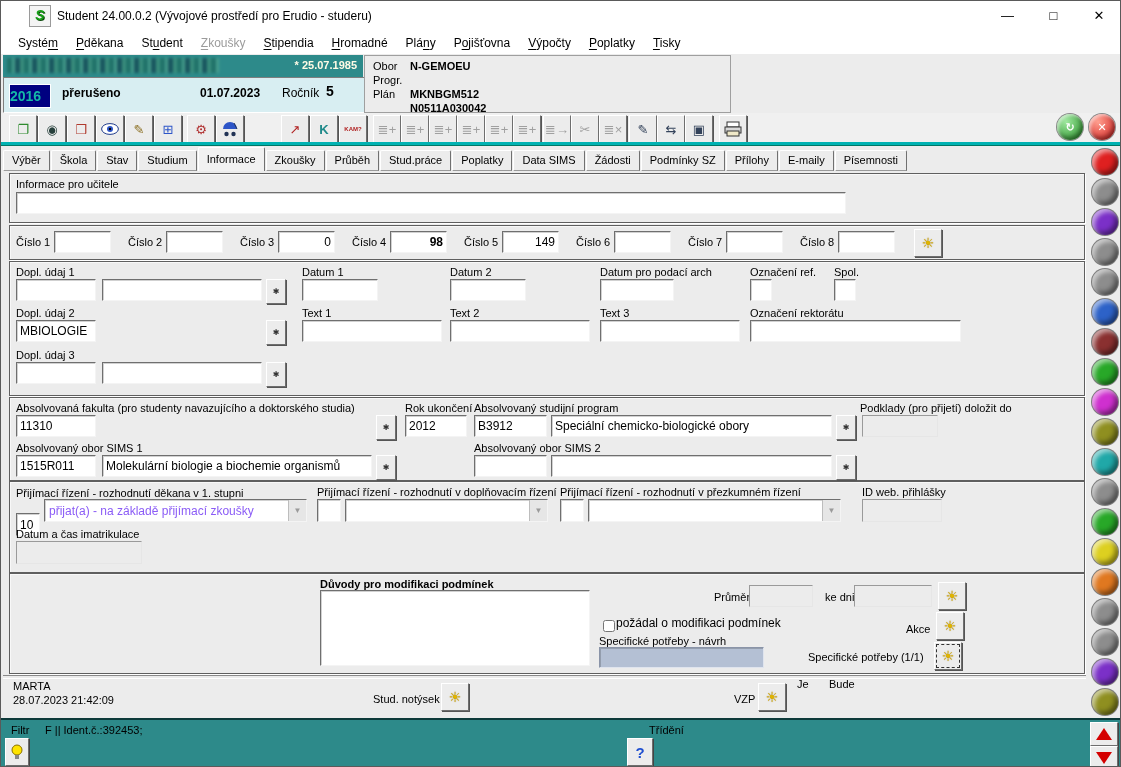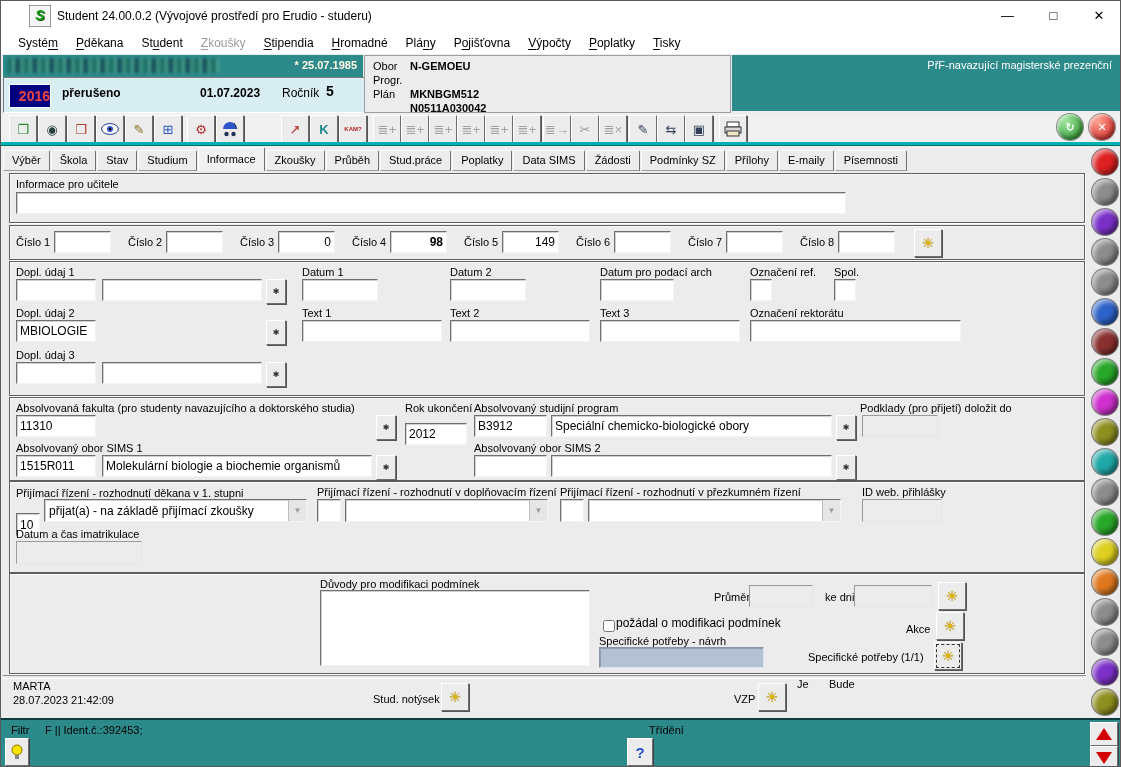--- a/index.html
+++ b/index.html
@@ -19,22 +19,22 @@
   .menubar{position:absolute;left:0;top:30px;width:100%;height:23px;background:#fff;display:flex;align-items:center;padding-left:8px;box-sizing:border-box;}
   .menu-item{padding:0 9px;line-height:22px;font-size:12px;}
   .menu-item u{text-underline-offset:2px;}
   .menu-item[data-disabled="true"]{color:#9b9b9b;}
   
   .teal{background:#2d8a8a;}
   .name-smudge{position:absolute;left:4px;top:3px;width:212px;height:15px;
      background:repeating-linear-gradient(90deg,#1f6f66 0 5px,#49a08e 5px 8px,#17505a 8px 13px,#3b8f7c 13px 17px);
      filter:blur(1.4px);opacity:.9;}
   .cyanbox{position:absolute;background:#d8eef2;border:1px solid;border-color:#7e7e7e #fff #fff #7e7e7e;}
-  .yearbox{position:absolute;background:#000080;color:#ef4444;font-weight:bold;font-size:14px;
-           text-align:right;line-height:22px;border:1px solid #fff;}
+  .yearbox{position:absolute;background:#000080;color:#14b8a6;font-weight:bold;font-size:14px;
+           text-align:left;line-height:22px;border:1px solid #fff;}
   .midpanel{position:absolute;background:#ececec;border:1px solid #9f9f9f;}
   
   .toolbar{position:absolute;left:0;top:112px;width:100%;height:29px;background:#f0f0f0;}
   .tbtn{position:absolute;top:2px;width:26px;height:26px;background:#ececec;
         border:1px solid;border-color:#fff #6e6e6e #6e6e6e #fff;box-shadow:1px 1px 0 #555;
         display:flex;align-items:center;justify-content:center;font-size:13px;line-height:13px;overflow:hidden;}
   .tbtn[data-disabled="true"]{color:#a5a5a5;}
   .tbtn .tiny{font-size:6px;line-height:6px;font-weight:bold;text-align:center;}
   .circlebtn{position:absolute;top:1px;width:26px;height:26px;border-radius:50%;
              display:flex;align-items:center;justify-content:center;color:#fff;font-weight:bold;
@@ -55,21 +55,21 @@
   .inp-blue{background:#b4c0d4;border-color:#8a94a8 #dfe4ee #dfe4ee #8a94a8;}
   .spin{position:absolute;width:18px;height:23px;background:#ececec;border:1px solid;
         border-color:#fff #6e6e6e #6e6e6e #fff;box-shadow:1px 1px 0 #555;
         font-size:8px;line-height:8px;display:flex;align-items:center;justify-content:center;color:#333;}
   .sun{position:absolute;width:26px;height:26px;background:#ececec;border:1px solid;
        border-color:#fff #6e6e6e #6e6e6e #fff;box-shadow:1px 1px 0 #555;
        display:flex;align-items:center;justify-content:center;font-size:14px;color:#e0b400;text-shadow:0 0 1px #7a5c00;}
   .sun.dashed{outline:1px dashed #333;outline-offset:-3px;}
   .combo{position:absolute;height:23px;background:#fff;border:1px solid;border-color:#6f6f6f #f4f4f4 #f4f4f4 #6f6f6f;
          box-shadow:inset 1px 1px 0 rgba(0,0,0,.18);box-sizing:border-box;display:flex;align-items:center;}
-  .combo-text{flex:1;color:#000000;padding:0 4px;white-space:nowrap;overflow:hidden;font-size:12px;}
+  .combo-text{flex:1;color:#8b5cf6;padding:0 4px;white-space:nowrap;overflow:hidden;font-size:12px;}
   .combo-arrow{width:17px;align-self:stretch;background:#e6e6e6;border-left:1px solid #bdbdbd;
                display:flex;align-items:center;justify-content:center;color:#9a9a9a;font-size:8px;}
   .chk{position:absolute;width:12px;height:12px;background:#fff;border:1px solid;border-color:#6f6f6f #f4f4f4 #f4f4f4 #6f6f6f;}
   textarea.inp{resize:none;}
   .etch{position:absolute;height:2px;border-top:1px solid #8a8a8a;border-bottom:1px solid #fff;}
   
   .statusbar{position:absolute;left:0;top:717px;width:100%;height:50px;background:#2d8a8a;border-top:2px solid #0d3a3a;box-sizing:border-box;}
   .sbtn{position:absolute;background:#ececec;border:1px solid;border-color:#fff #6e6e6e #6e6e6e #fff;
         box-shadow:1px 1px 0 #444;display:flex;align-items:center;justify-content:center;}
   .tri-up{width:0;height:0;border-left:8px solid transparent;border-right:8px solid transparent;border-bottom:12px solid #d40000;}
@@ -117,23 +117,20 @@
     <div class="lbl" style="left:278px;top:9px;font-size:12px;">Ročník</div>
     <div class="lbl bold" style="left:322px;top:7px;font-size:14px;">5</div>
   </div>
   <div class="midpanel" style="left:363px;top:54px;width:365px;height:56px;">
     <div class="lbl" style="left:8px;top:4px;">Obor</div>
     <div class="lbl bold" style="left:45px;top:4px;">N-GEMOEU</div>
     <div class="lbl" style="left:8px;top:18px;">Progr.</div>
     <div class="lbl bold" style="left:45px;top:18px;margin-top:28px;">N0511A030042</div>
     <div class="lbl" style="left:8px;top:32px;">Plán</div>
     <div class="lbl bold" style="left:45px;top:32px;">MKNBGM512</div>
-  </div>
-  <div class="abs teal" style="left:731px;top:54px;width:388px;height:56px;">
-    <div class="lbl" style="right:8px;top:4px;color:#fff;position:absolute;">PřF-navazující magisterské prezenční</div>
   </div>
 
   <div class="toolbar">
     <div class="tbtn" style="left:8px;" data-disabled="false">
         <span style="color: rgb(46, 139, 46);">❐</span>
       </div>
     <div class="tbtn" style="left:37px;">
         <span style="color: rgb(39, 64, 60);">◉</span>
       </div>
     <div class="tbtn" style="left:66px;">
@@ -299,21 +296,21 @@
     <input class="inp" style="left: 6px; top: 100px; width: 80px; height: 22px;" value="">
     <input class="inp" style="left: 92px; top: 100px; width: 160px; height: 22px;" value="">
     <div class="spin" style="left:256px;top:100px;">✱</div>
   </div>
 
   <div class="gbox" style="left:8px;top:396px;width:1074px;height:82px;">
     <div class="lbl" style="left:6px;top:4px;">Absolvovaná fakulta (pro studenty navazujícího a doktorského studia)</div>
     <input class="inp" style="left: 6px; top: 17px; width: 80px; height: 22px;" value="11310">
     <div class="spin" style="left:366px;top:17px;">✱</div>
     <div class="lbl" style="left:395px;top:4px;">Rok ukončení</div>
-    <input class="inp" style="left: 395px; top: 17px; width: 62px; height: 22px; margin-top: 8px;" value="2012">
+    <input class="inp" style="left: 395px; top: 17px; width: 62px; height: 22px;" value="2012">
     <div class="lbl" style="left:464px;top:4px;">Absolvovaný studijní program</div>
     <input class="inp" style="left: 464px; top: 17px; width: 73px; height: 22px;" value="B3912">
     <input class="inp" style="left: 541px; top: 17px; width: 281px; height: 22px;" value="Speciální chemicko-biologické obory">
     <div class="spin" style="left:826px;top:17px;">✱</div>
     <div class="lbl" style="left:850px;top:4px;">Podklady (pro přijetí) doložit do</div>
     <input class="inp inp-dis" style="left: 852px; top: 17px; width: 76px; height: 22px;" value="">
 
     <div class="lbl" style="left:6px;top:44px;">Absolvovaný obor SIMS 1</div>
     <input class="inp" style="left: 6px; top: 57px; width: 80px; height: 22px;" value="1515R011">
     <input class="inp" style="left: 92px; top: 57px; width: 270px; height: 22px;" value="Molekulární biologie a biochemie organismů">
@@ -343,21 +340,21 @@
       <span class="combo-text"></span>
       <span class="combo-arrow">▼</span>
     </div>
     <div class="lbl" style="left:852px;top:4px;">ID web. přihlášky</div>
     <input class="inp inp-dis" style="left: 852px; top: 17px; width: 80px; height: 23px;" value="">
     <div class="lbl" style="left:6px;top:46px;">Datum a čas imatrikulace</div>
     <input class="inp inp-dis" style="left: 6px; top: 59px; width: 126px; height: 23px;" value="">
   </div>
 
   <div class="gbox" style="left:8px;top:572px;width:1074px;height:99px;">
-    <div class="lbl" style="left:310px;top:4px;">Důvody pro modifikaci podmínek</div>
+    <div class="lbl" style="left:310px;top:4px;font-weight:bold;">Důvody pro modifikaci podmínek</div>
     <textarea class="inp" style="left: 310px; top: 16px; width: 270px; height: 76px;"></textarea>
     <div class="lbl" style="left:704px;top:17px;">Průměr</div>
     <input class="inp inp-dis" style="left: 739px; top: 11px; width: 64px; height: 22px;" value="">
     <div class="lbl" style="left:815px;top:17px;">ke dni</div>
     <input class="inp inp-dis" style="left: 844px; top: 11px; width: 78px; height: 22px;" value="">
     <div class="sun" style="left:928px;top:8px;">☀</div>
     <input type="checkbox" class="chk" style="left: 589px; top: 43px;">
     <div class="lbl" style="left:606px;top:43px;font-size:12px;">požádal o modifikaci podmínek</div>
     <div class="lbl" style="left:896px;top:49px;">Akce</div>
     <div class="sun" style="left:926px;top:38px;">☀</div>

